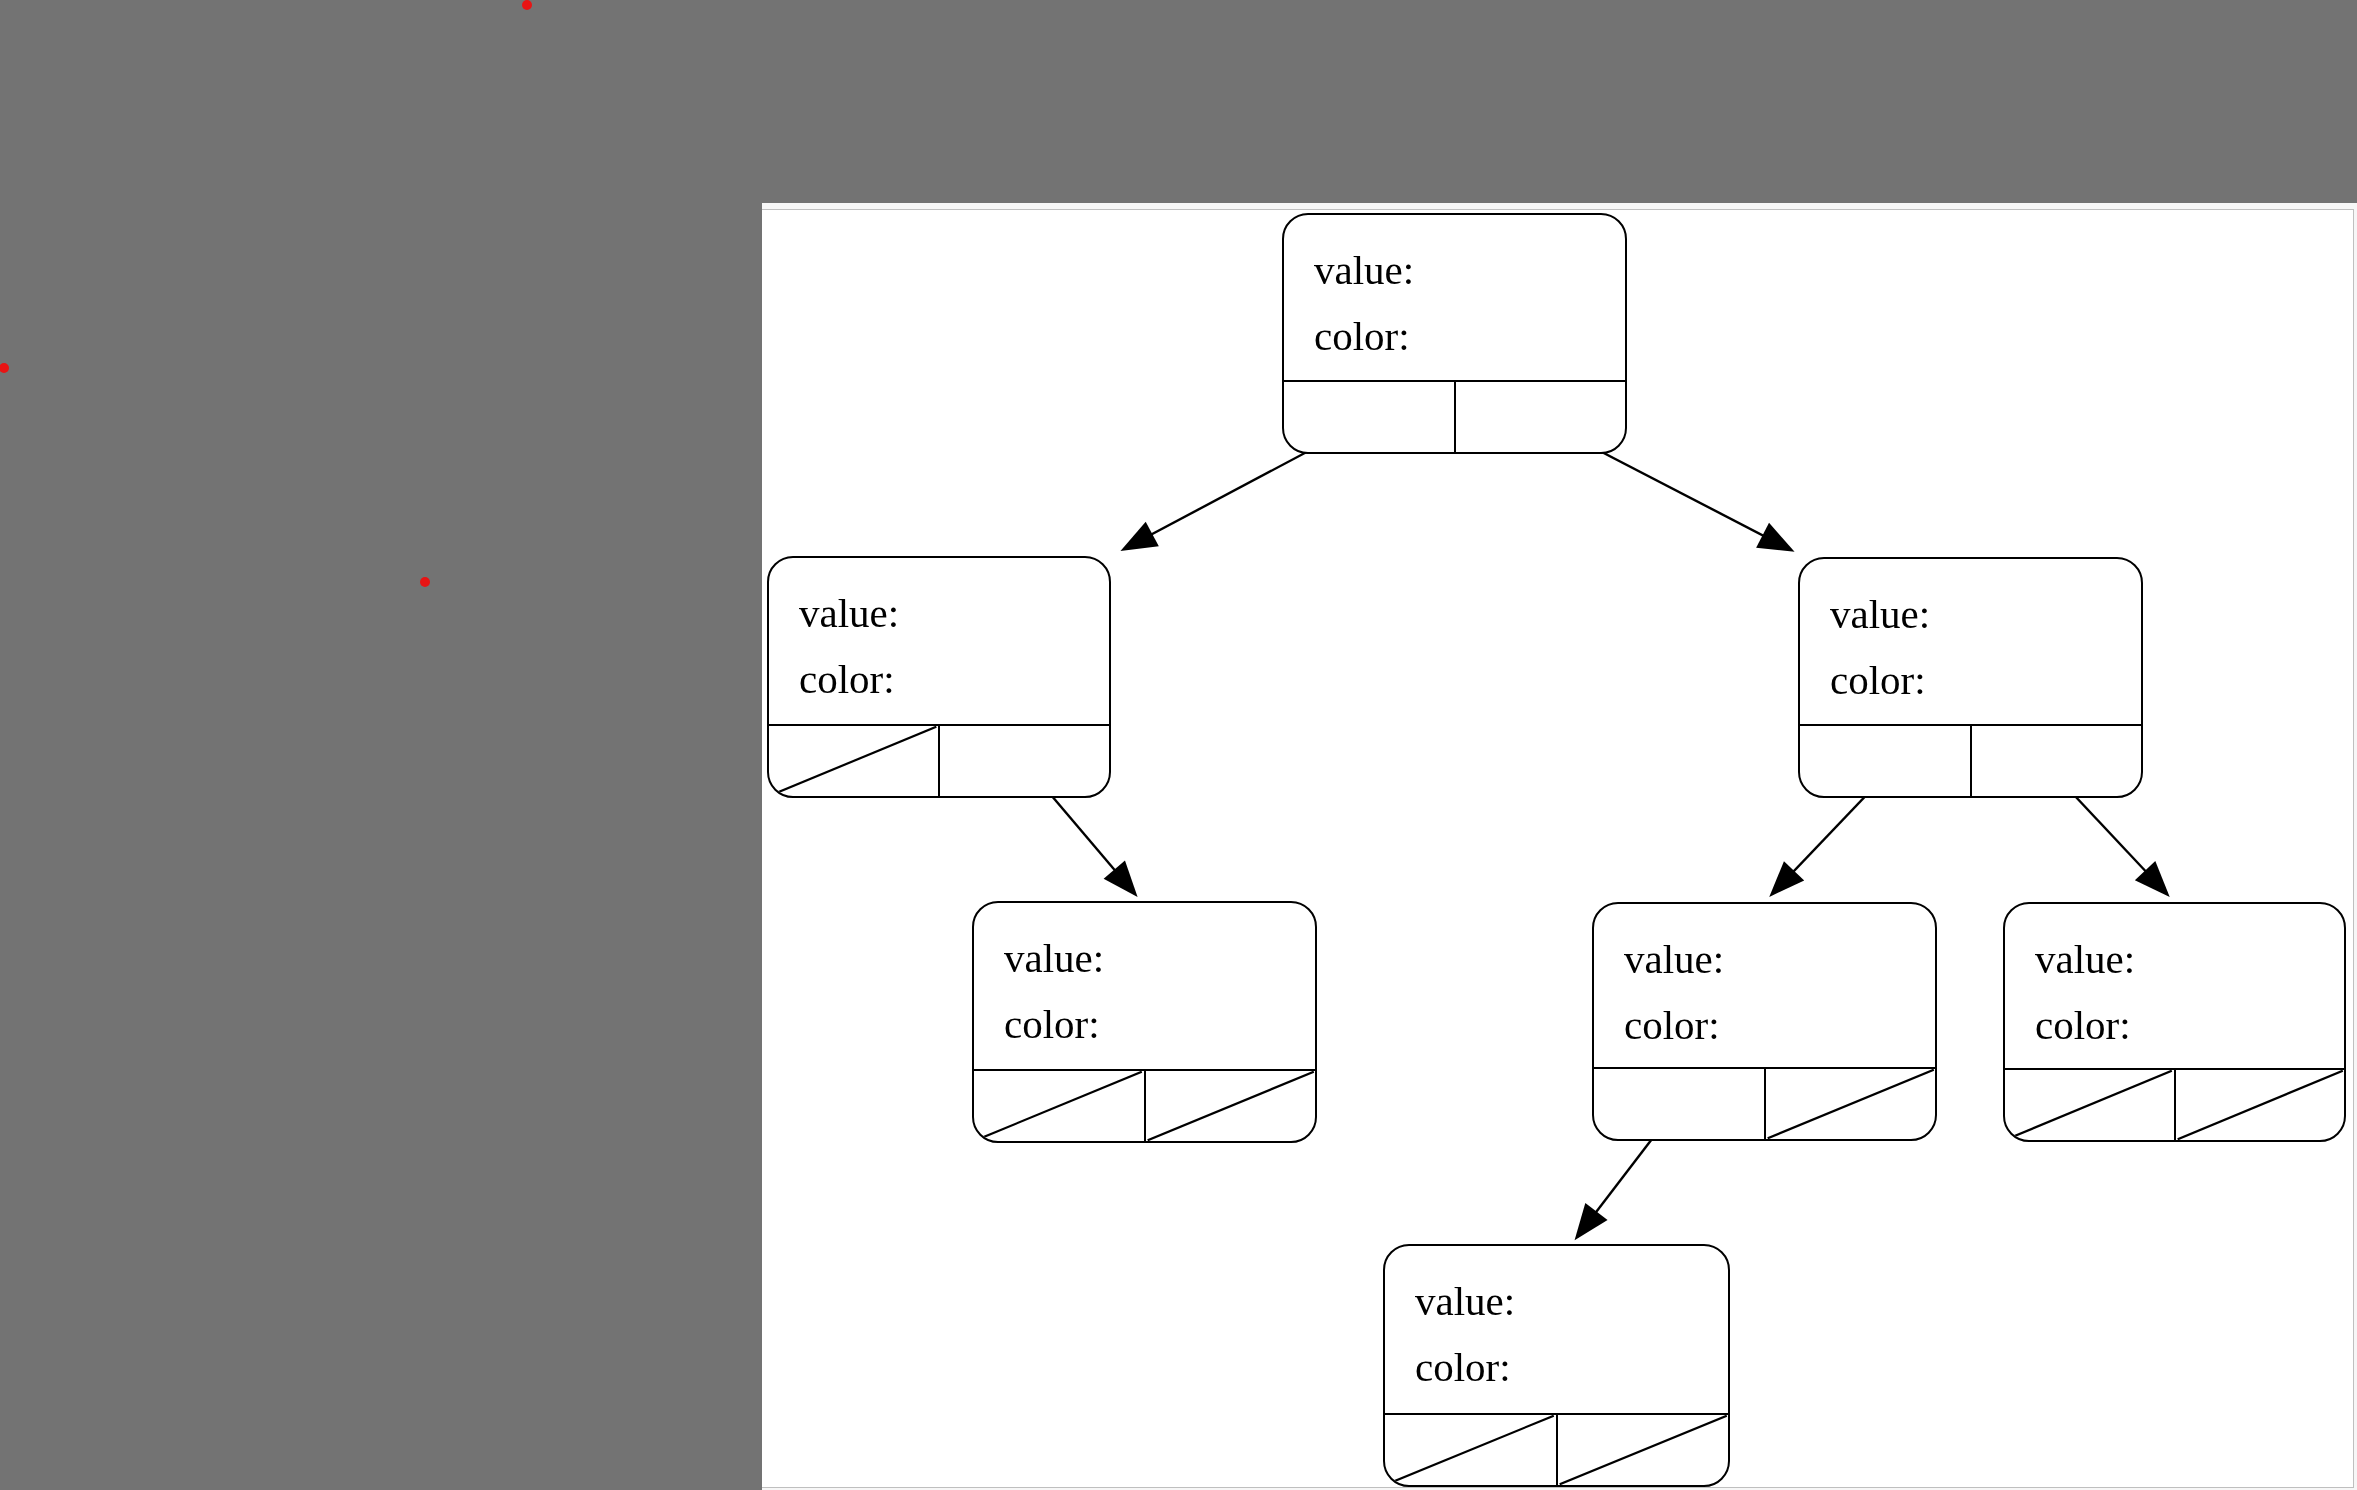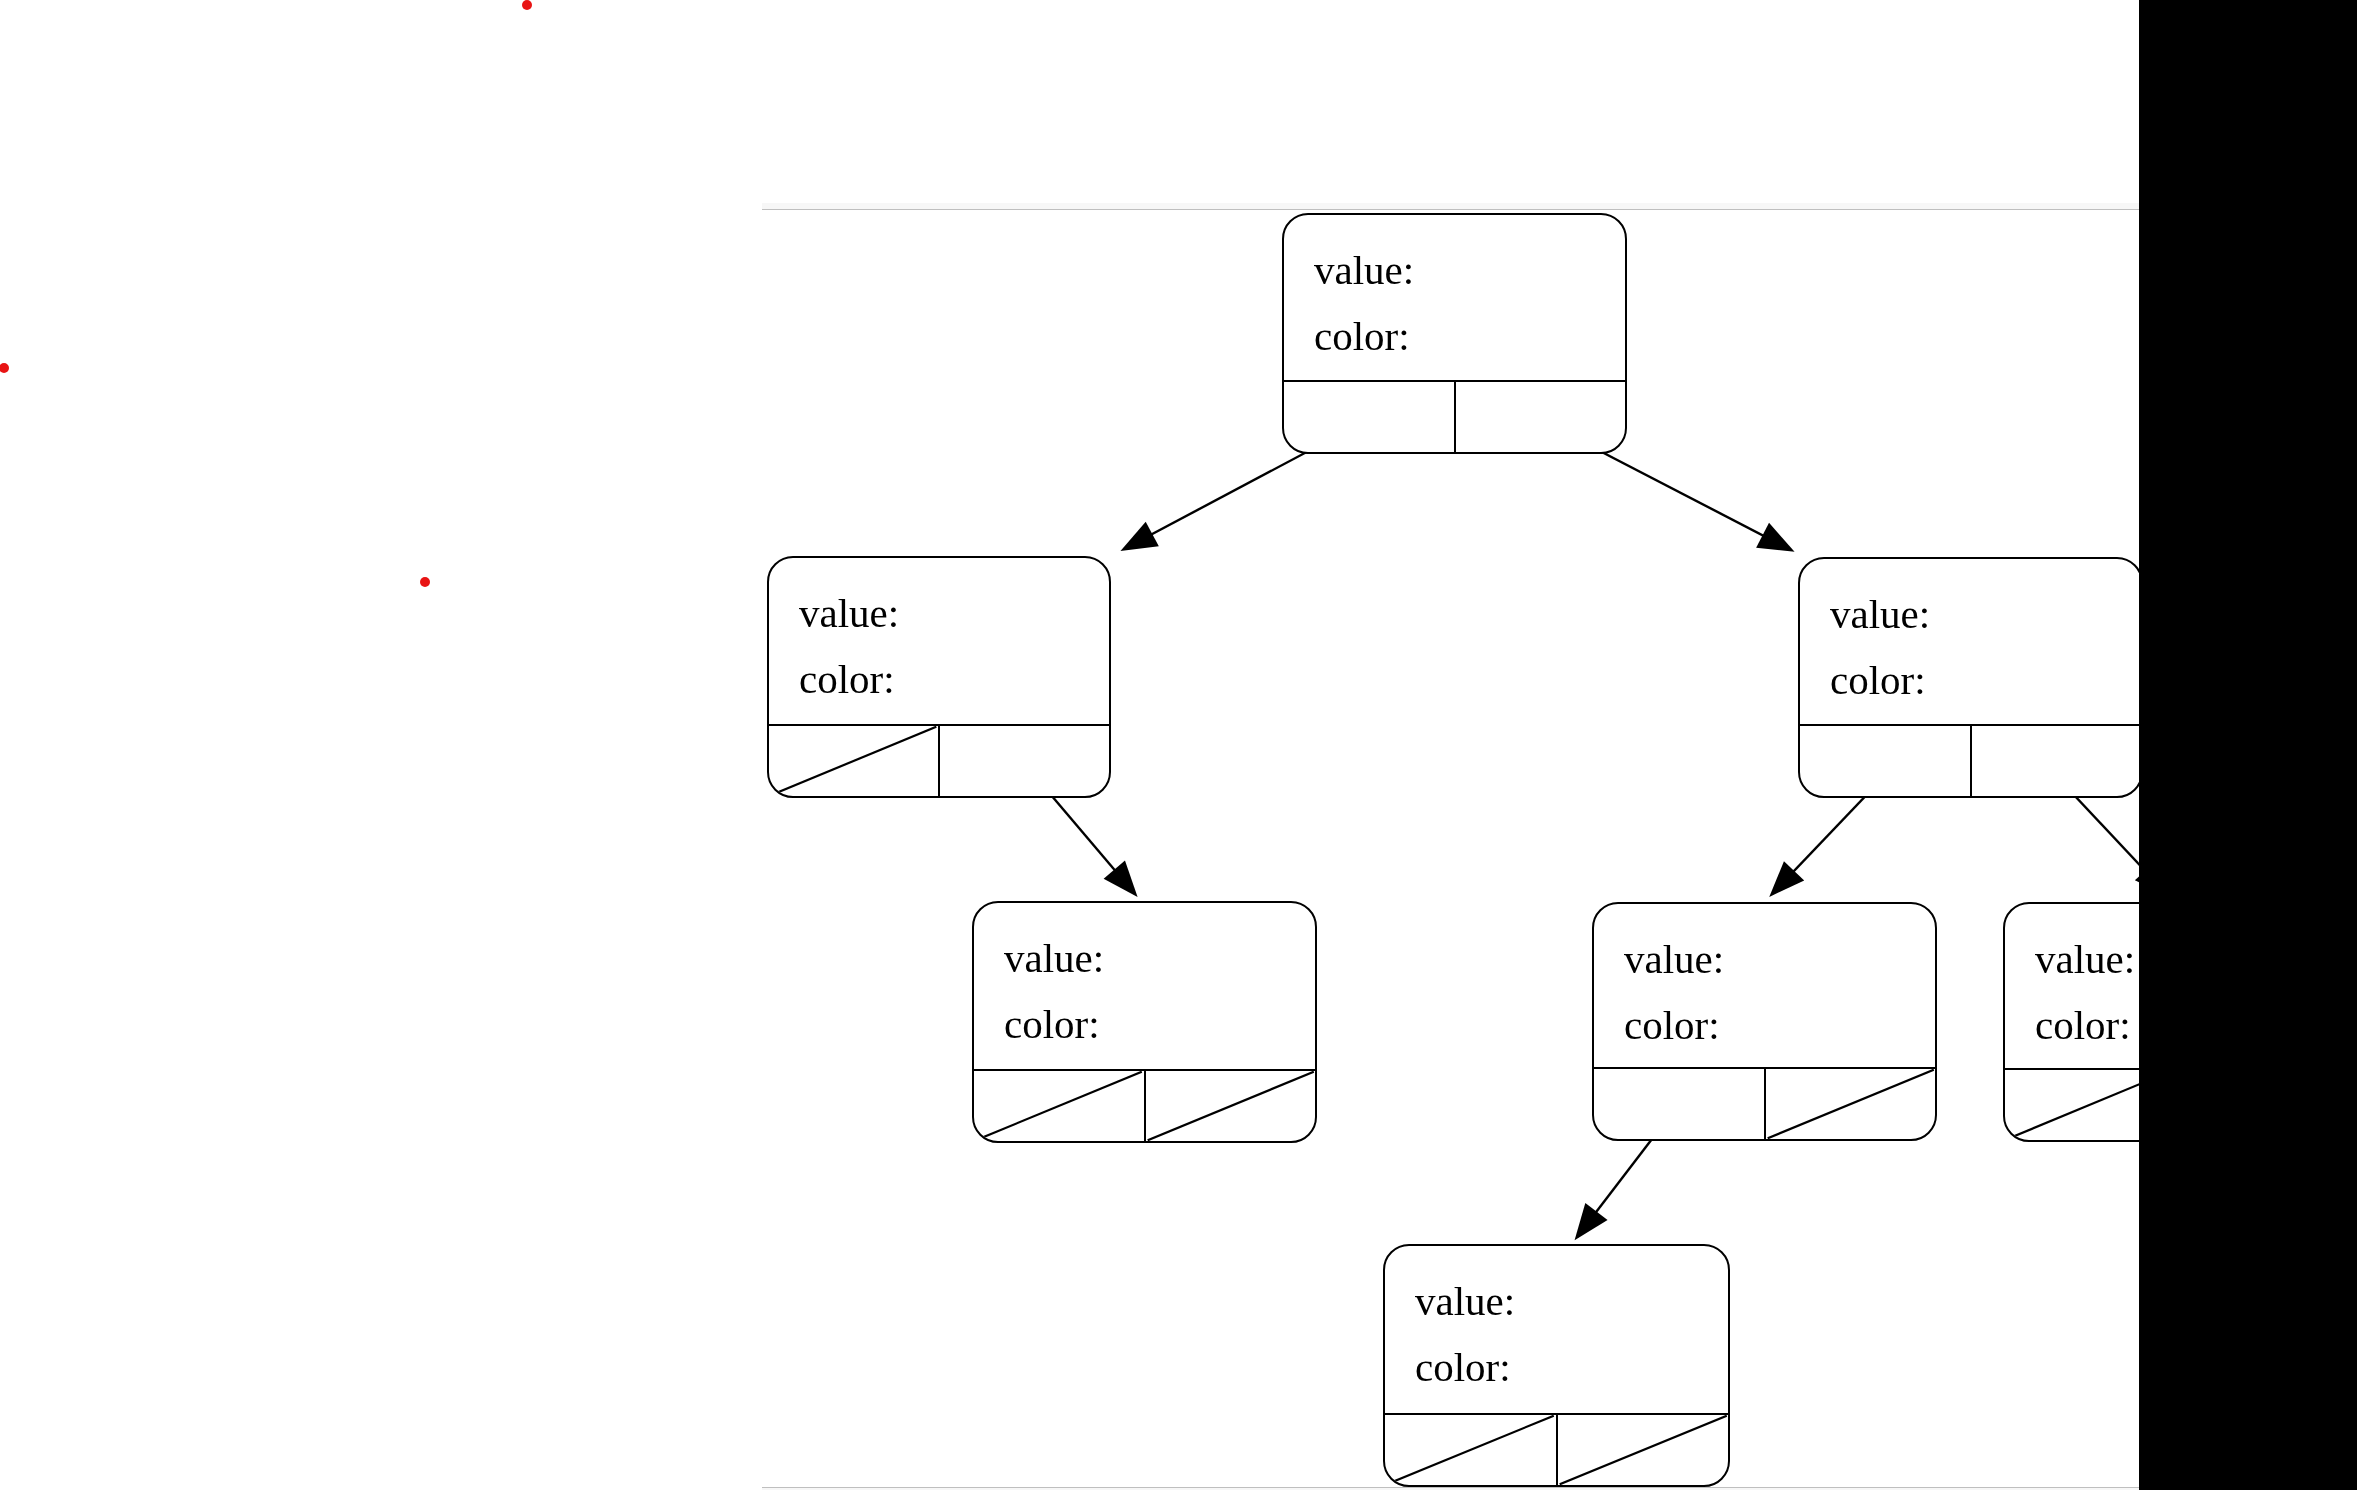--- a/index.html
+++ b/index.html
@@ -1,16 +1,16 @@
 <!DOCTYPE html>
 <html><head>
 <meta charset="utf-8">
 <style>
   html,body{margin:0;padding:0;background:#000;}
-  #page{position:relative;width:2139px;height:1490px;background:#ffffff;overflow:hidden;
+  #page{position:relative;width:2357px;height:1490px;background:#737373;overflow:hidden;
         font-family:"Liberation Serif",serif;}
   
   .panel{position:absolute;left:762px;top:203px;width:1595px;height:1287px;background:#f7f7f7;}
   .canvas{position:absolute;top:6px;left:0;right:3px;bottom:2px;background:#ffffff;
           border:1px solid #bfbfbf;border-left:none;}
   
   .node{position:absolute;box-sizing:border-box;background:#fff;border:2px solid #000;
         border-radius:26px;overflow:hidden;}
   .fields{padding:22px 0 0 30px;font-size:41px;line-height:66px;color:#000;}
   .ptr-row{position:absolute;left:0;right:0;bottom:0;height:70px;border-top:2px solid #000;

